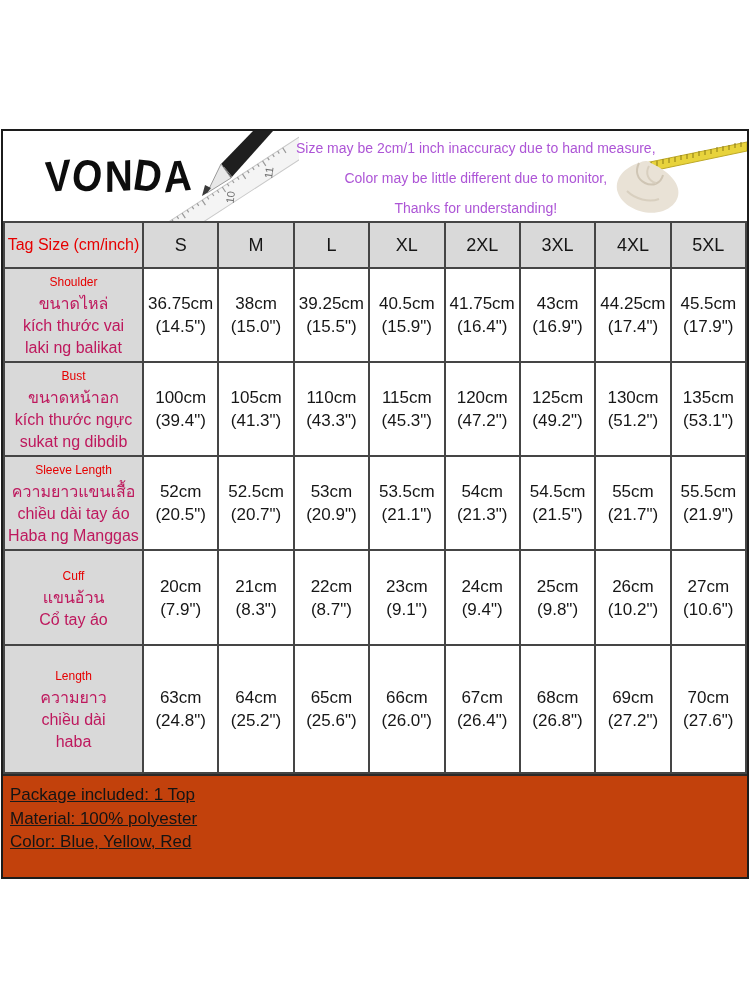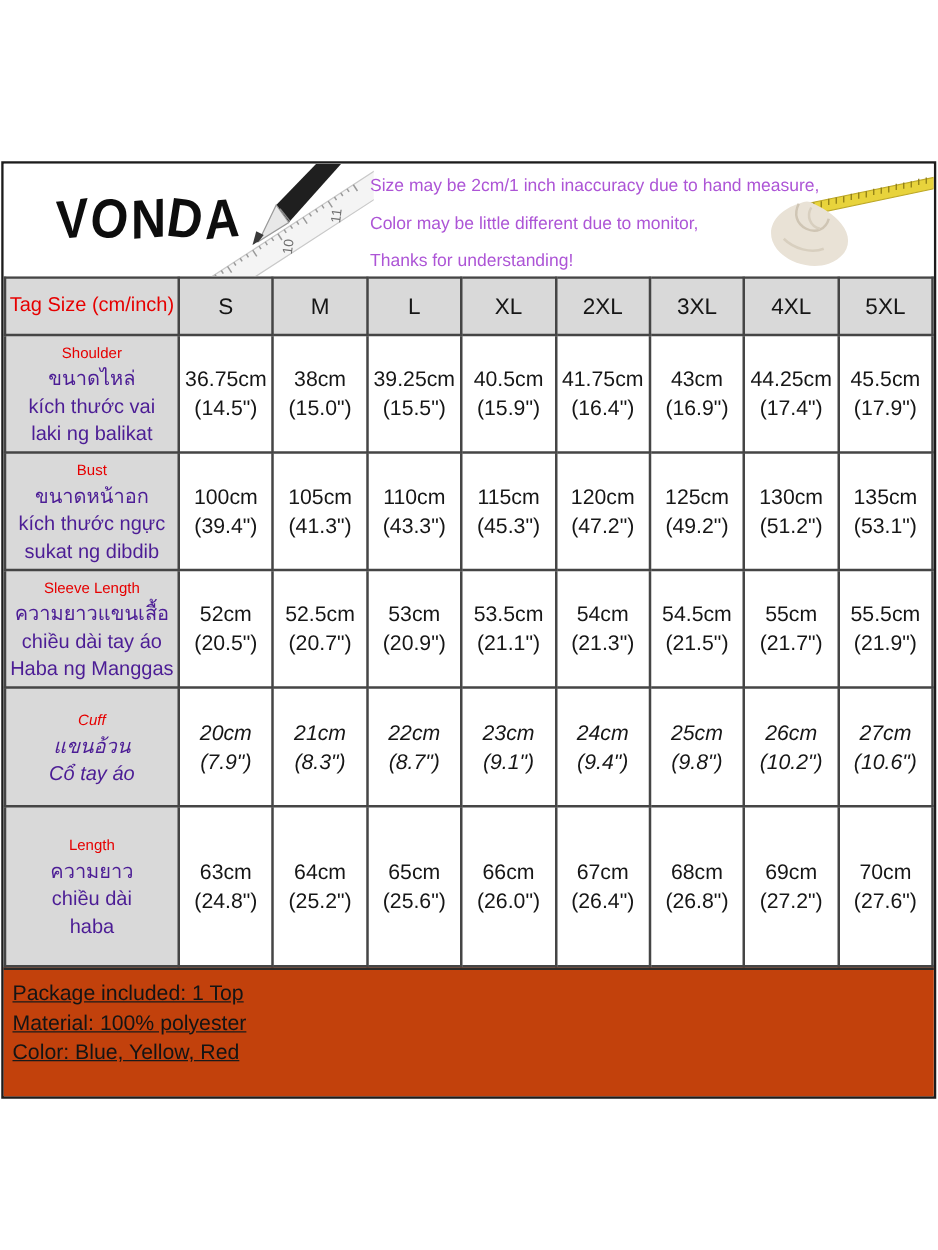--- a/index.html
+++ b/index.html
@@ -19,21 +19,21 @@
     font-size:44px;font-weight:900;letter-spacing:2px;color:#0d0d0d;
     transform:scaleX(.88) skewX(-4deg);transform-origin:left center;
     white-space:nowrap;
   }
   .logo span{display:inline-block;}
   .pencil-art{position:absolute;left:158px;top:0;}
   .hand-art{position:absolute;right:0;top:2px;}
   .notes{position:absolute;left:293px;top:9px;}
   .note-line{
     font-size:14px;line-height:17px;margin-bottom:13px;
-    color:var(--note_purple,#ad55d6);white-space:nowrap;
+    color:var(--note_purple,#ad55d6);white-space:nowrap;text-align:center;
   }
   
   table.size-table{
     width:744px;border-collapse:collapse;table-layout:fixed;
     background:#ffffff;
   }
   .size-table th,.size-table td{
     border:2px solid var(--grid_line,#454545);
     text-align:center;vertical-align:middle;padding:0;font-weight:normal;
   }
@@ -41,24 +41,24 @@
   .corner-cell{
     background:var(--cell_gray,#d9d9d9);
     color:var(--accent_red,#e60000);font-size:16px;
   }
   .size-th{
     background:var(--cell_gray,#d9d9d9);
     color:#161616;font-size:18px;
   }
   .label-cell{background:var(--cell_gray,#d9d9d9);}
   .label-title{color:var(--accent_red,#e60000);font-size:12px;line-height:22px;}
-  .label-tr{color:#4c1d95;font-size:16px;line-height:22px;}
+  .label-tr{color:#be185d;font-size:16px;line-height:22px;}
   .cm,.in{color:#161616;font-size:17px;line-height:23px;}
   tbody tr:nth-child(1),tbody tr:nth-child(2),tbody tr:nth-child(3){height:94px;}
-  tbody tr:nth-child(4){height:95px;font-style:italic;}
+  tbody tr:nth-child(4){height:95px;}
   tbody tr:nth-child(5){height:128px;}
   
   .footer{
     background:#c2410c;border-top:2px solid #2a2a2a;
     padding:7px 0 23px 7px;
     text-decoration:underline;
   }
   .footer-line{font-size:17px;line-height:23.5px;color:#141414;}
 </style>
 </head>

